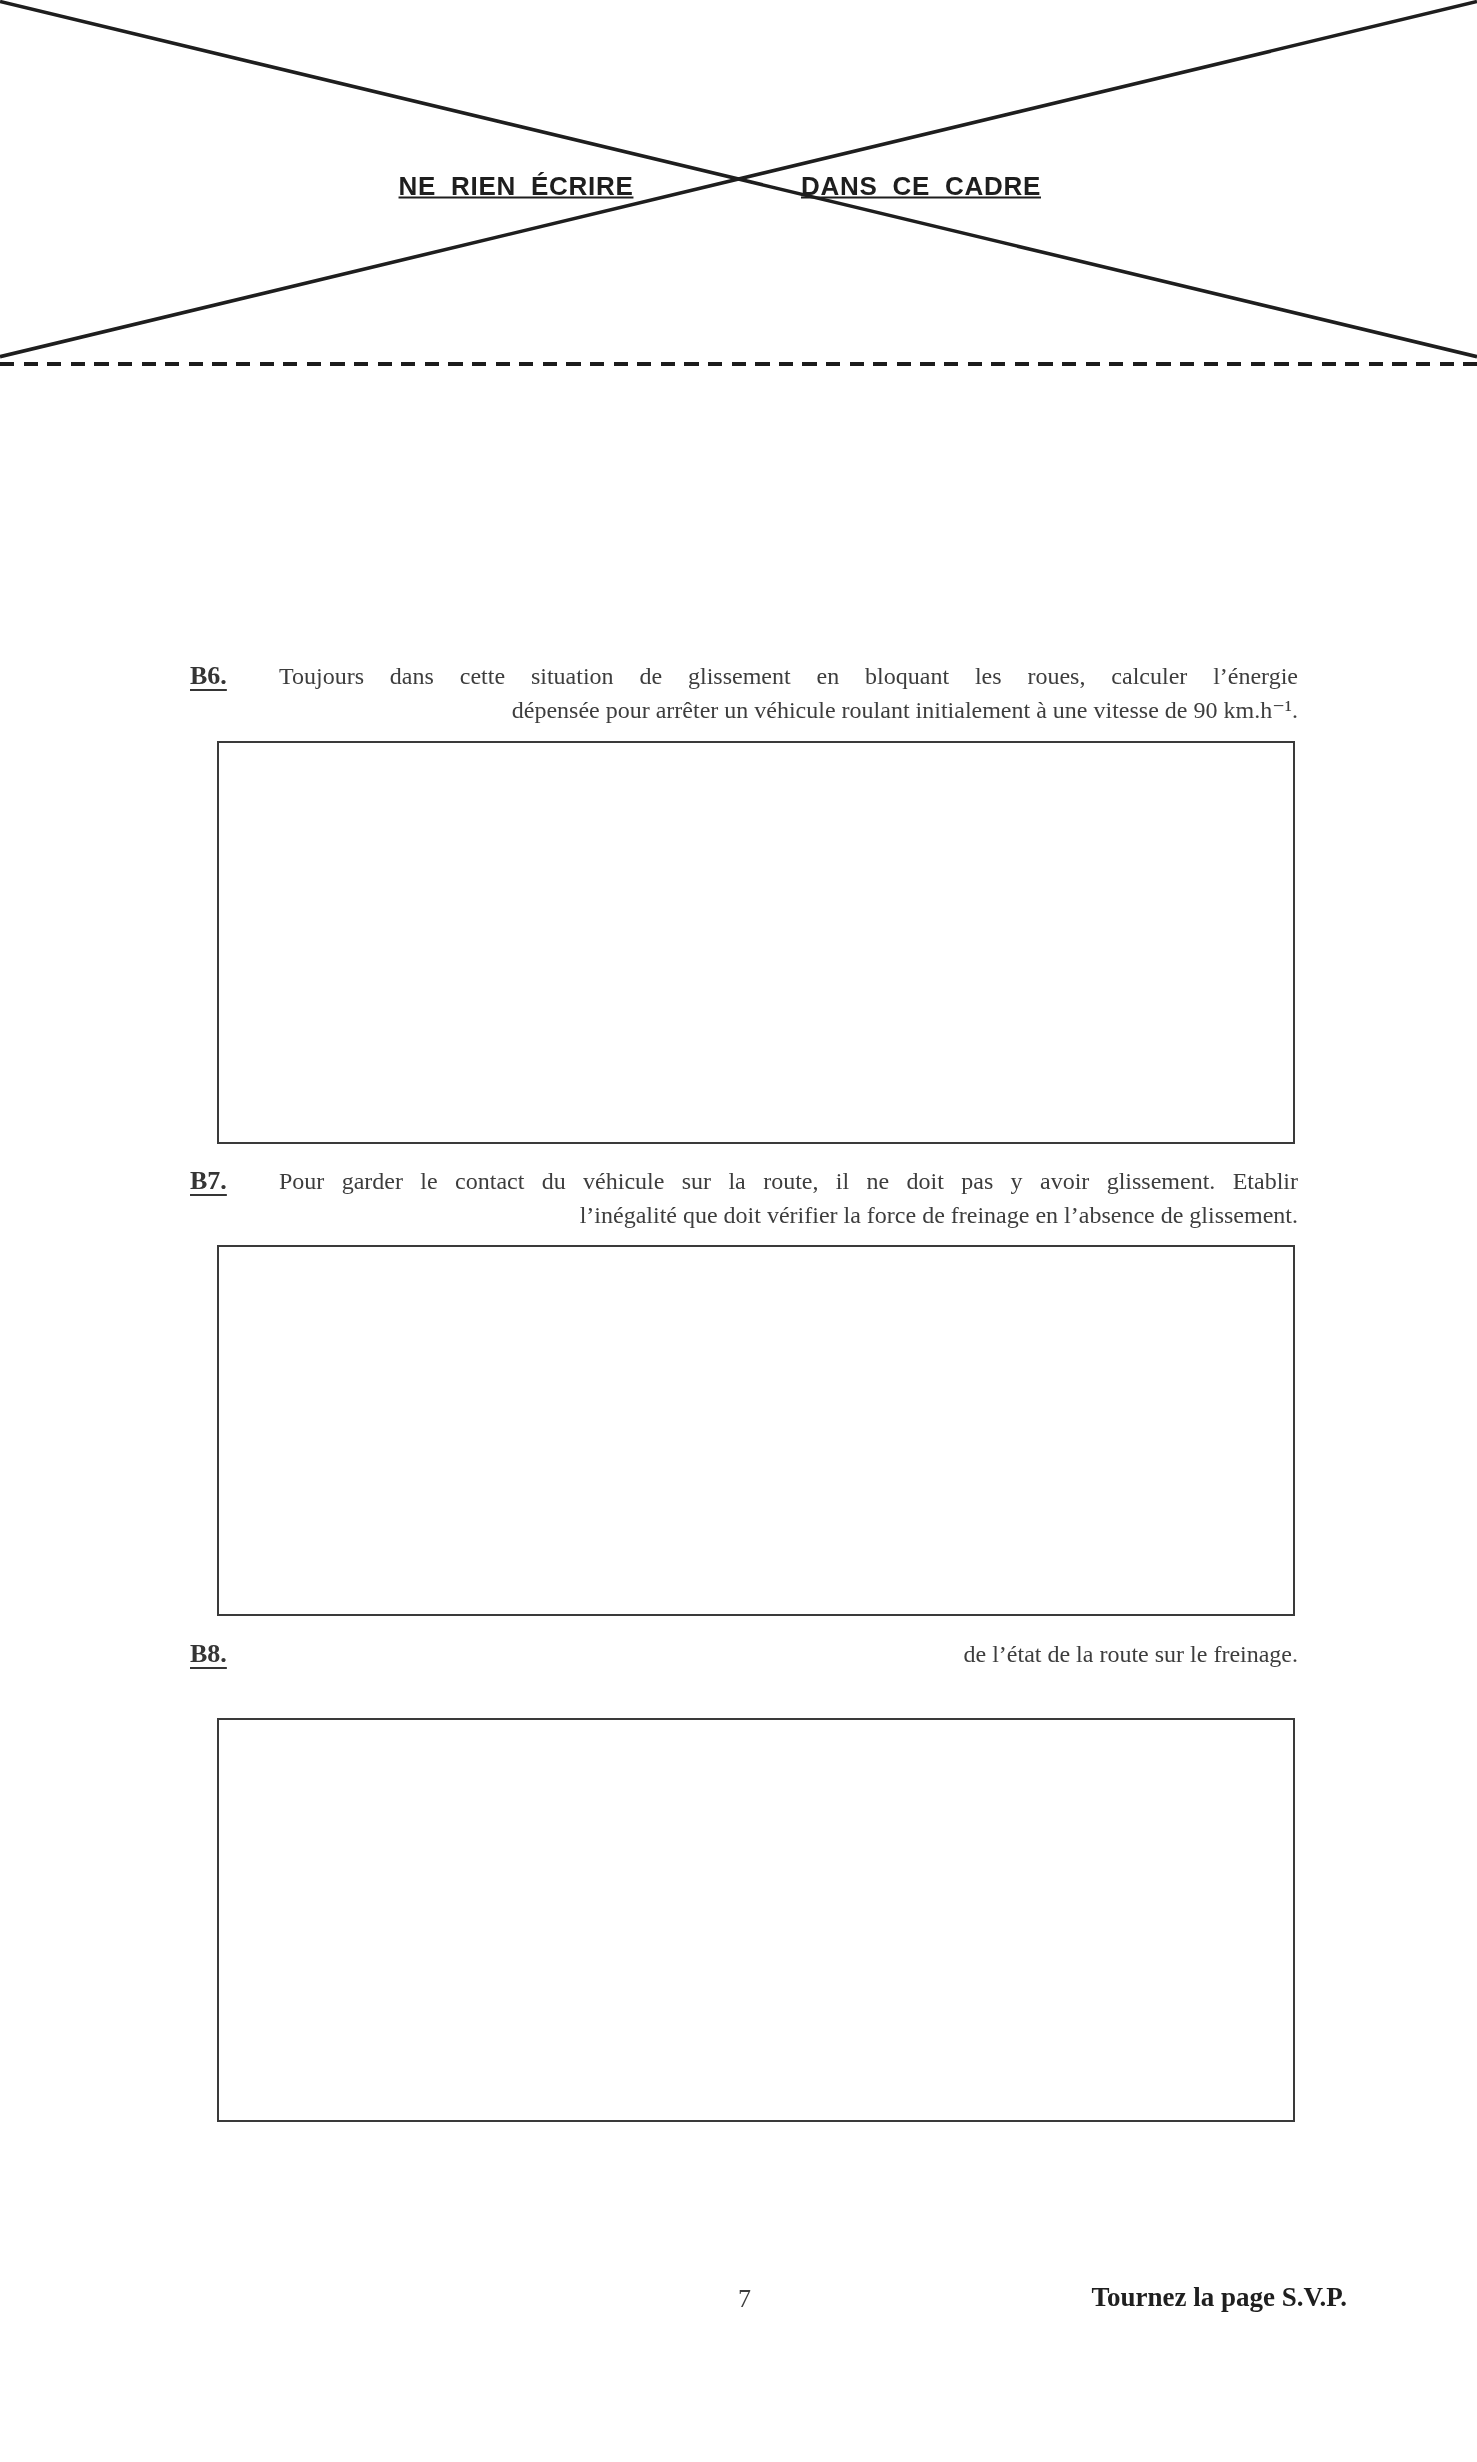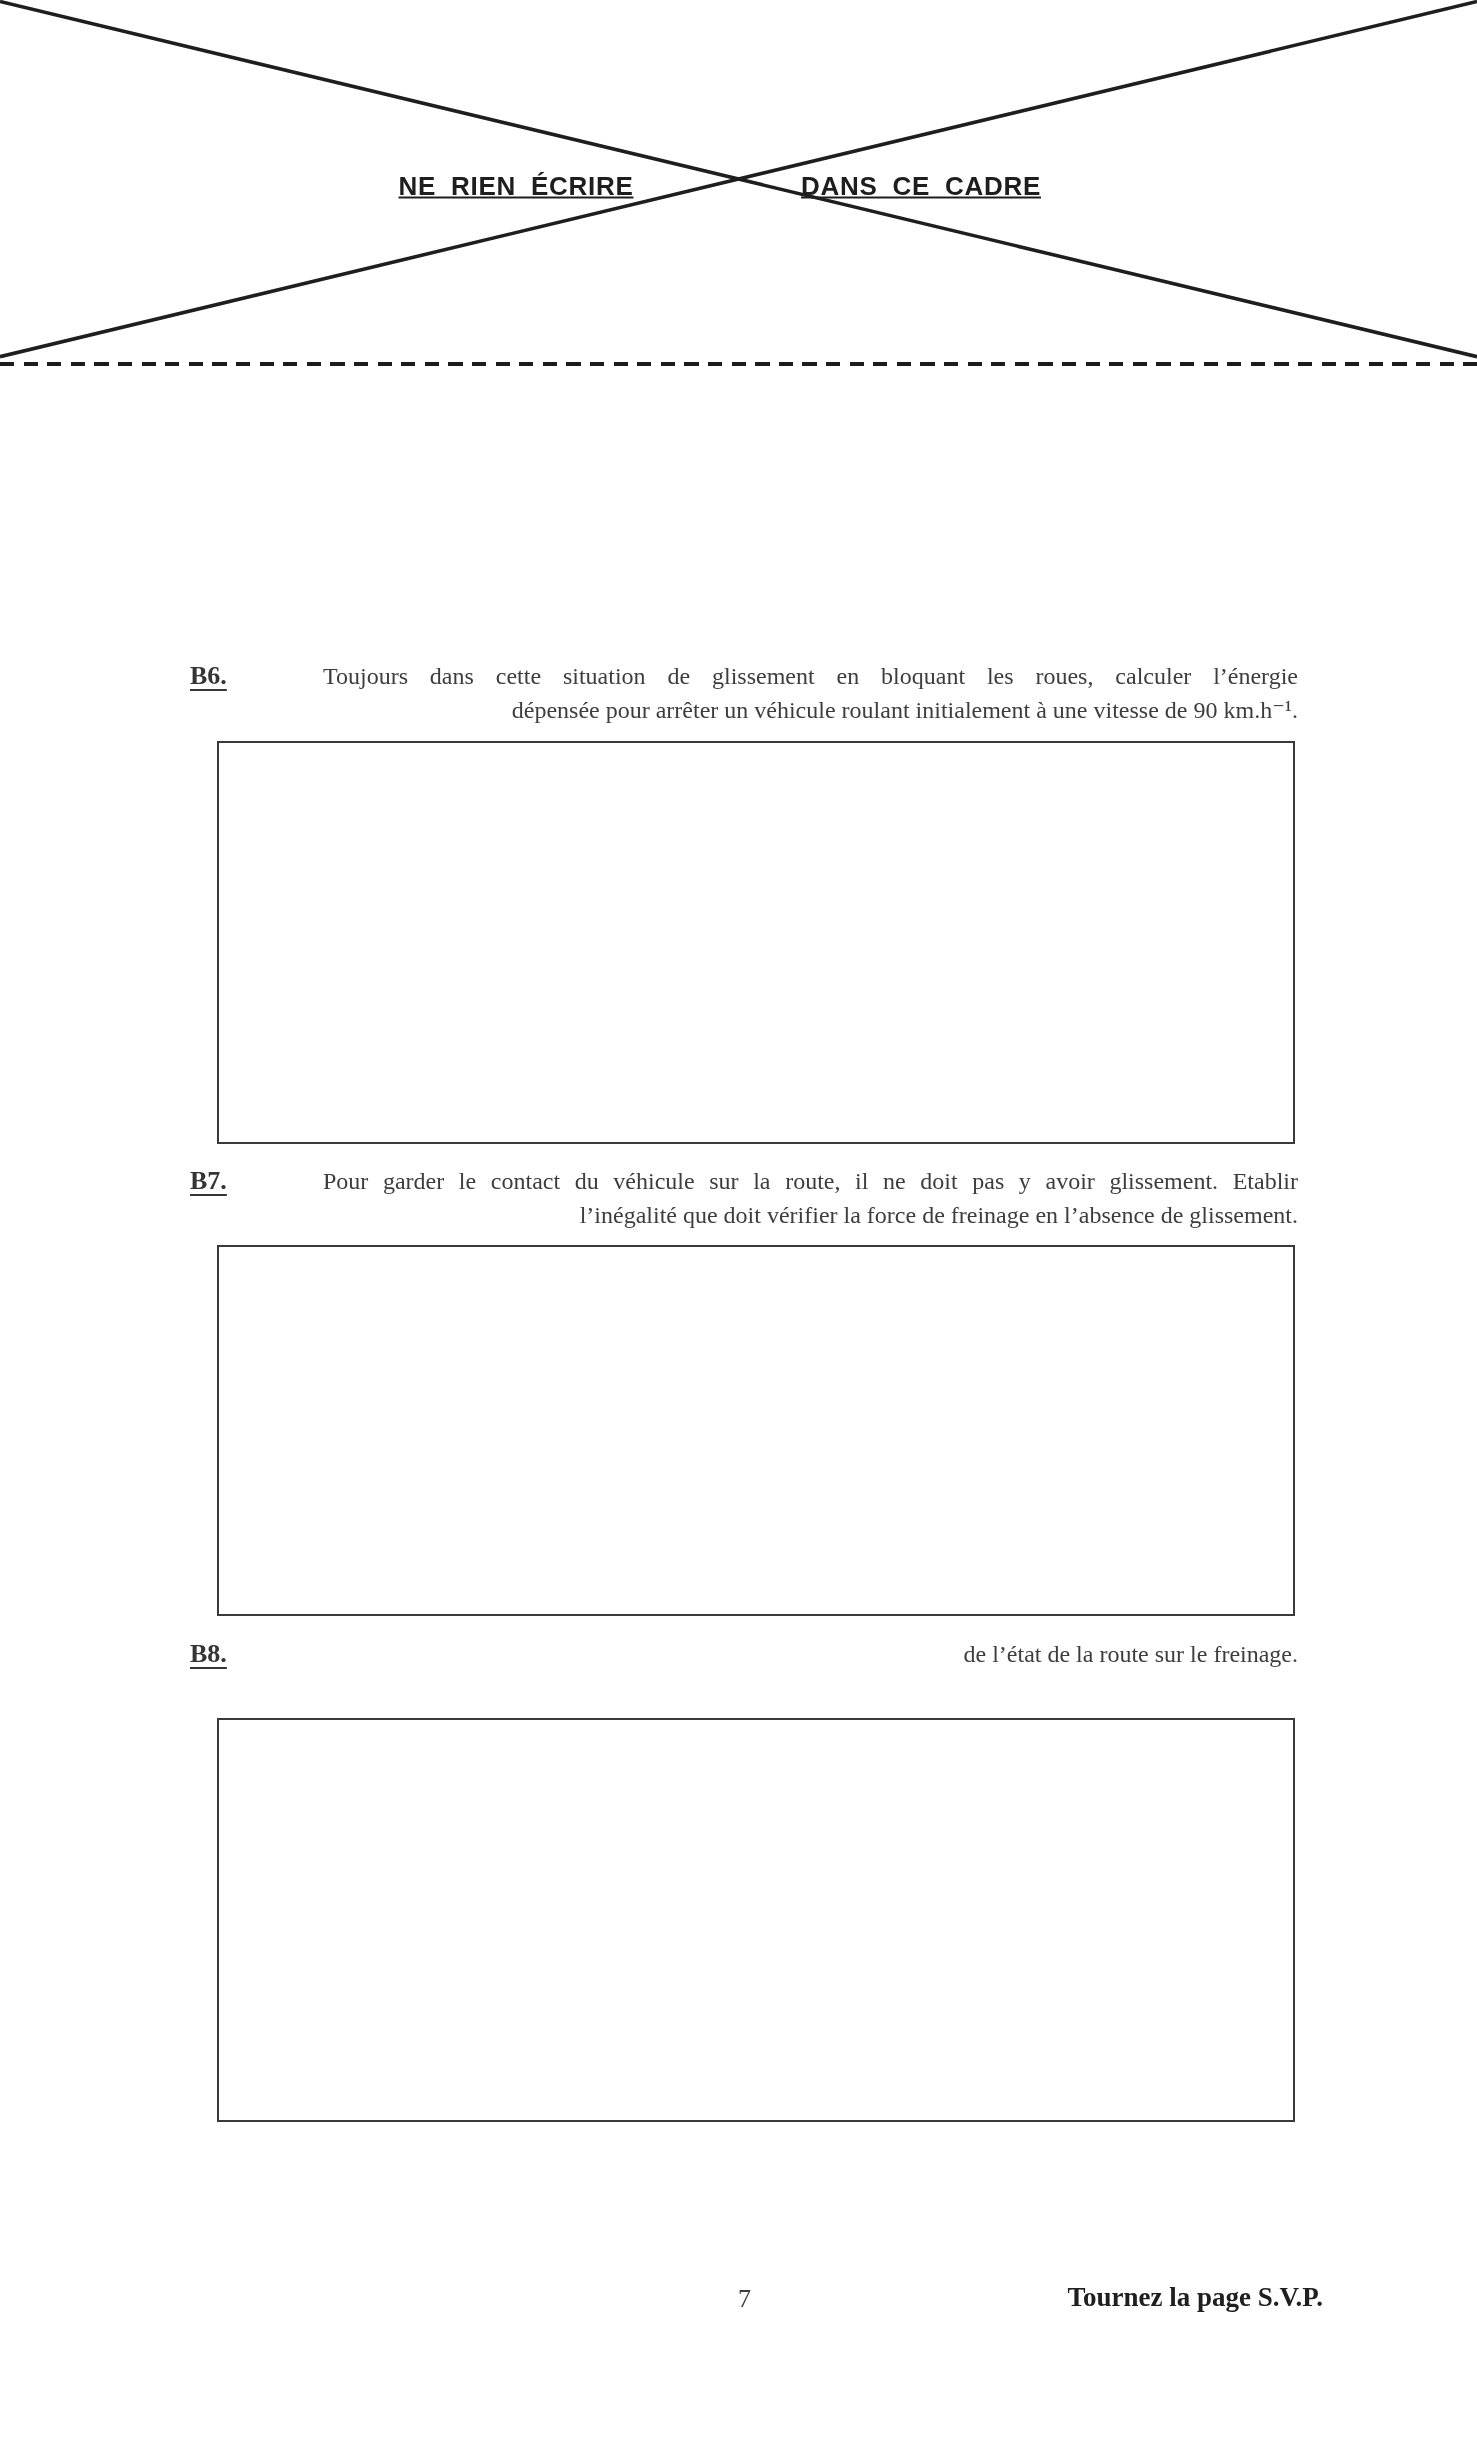--- a/index.html
+++ b/index.html
@@ -66,21 +66,20 @@
     left: 279px;
     width: 1019px;
     font-size: 24px;
     color: #3d3d3d;
   }
   .q-text .jline {
     line-height: 34px;
     text-align: justify;
     text-align-last: justify;
     white-space: normal;
-    margin-left: 44px;
   }
   .q-text .lline {
     line-height: 34px;
     text-align: right;
   }
 
   
   .answer-box {
     position: absolute;
     left: 217px;
@@ -102,21 +101,21 @@
     position: absolute;
     left: 723px; top: 2282px;
     width: 43px;
     text-align: center;
     font-size: 26px;
     line-height: 34px;
     color: #3d3d3d;
   }
   .turn-page {
     position: absolute;
-    right: 154px; top: 2280px;
+    right: 130px; top: 2280px;
     font-weight: 700;
     font-size: 27px;
     line-height: 34px;
     color: #1f1f1f;
     white-space: nowrap;
   }
 </style>
 </head>
 <body>
 

